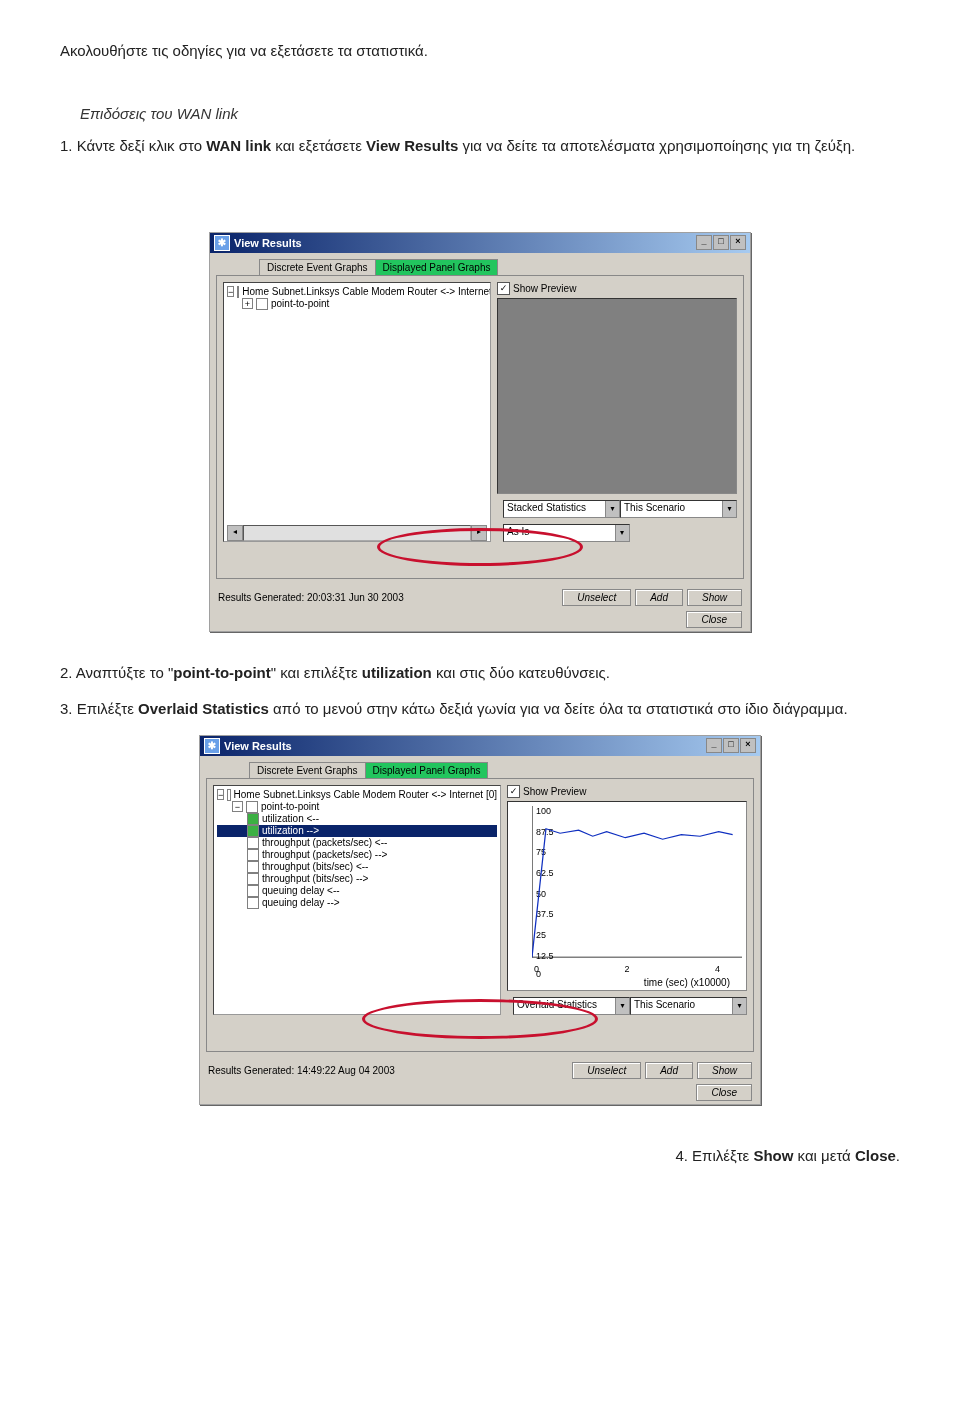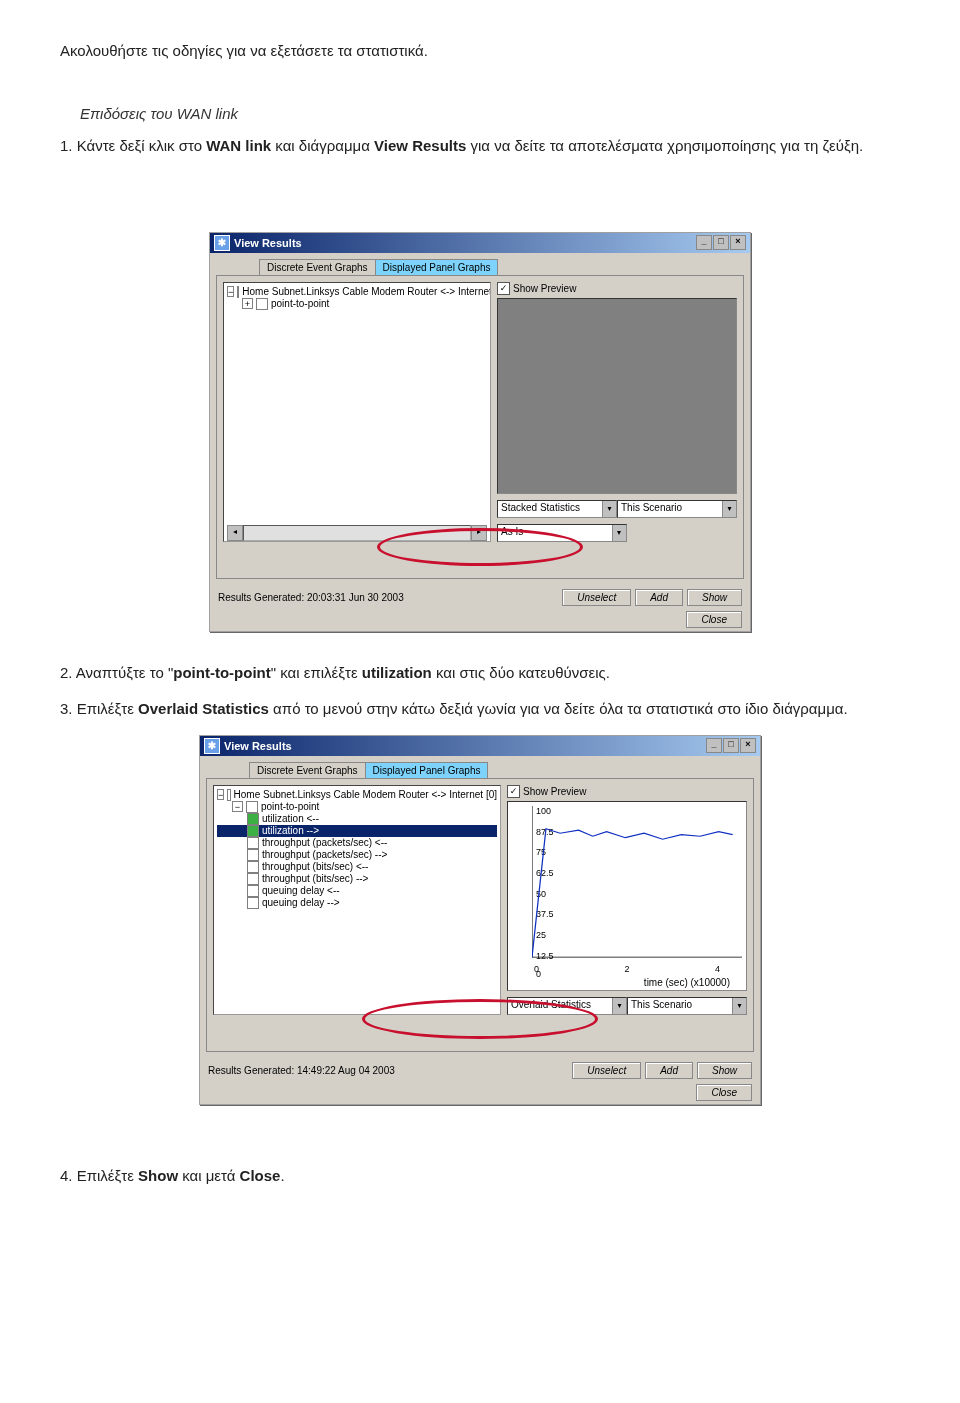--- a/index.html
+++ b/index.html
@@ -48,21 +48,21 @@
     width: 14px; height: 13px; background: #c0c0c0; border: 1px solid #888;
     font-size: 9px; line-height: 11px; text-align: center; color: #000;
   }
   .tabs {
     display: flex; padding: 6px 6px 0 21px; margin-left: 28px;
   }
   .tab {
     border: 1px solid #888; border-bottom: none; padding: 2px 7px;
     background: #d4d0c8; font-size: 10px; margin-right: -1px;
   }
-  .tab.inactive { background: #7dd3fc; }
+  .tab.inactive { background: #22c55e; }
   .panel {
     margin: 0 6px 6px 6px;
     border: 1px solid #888;
     padding: 6px;
     background: #d4d0c8;
   }
   .split {
     display: flex;
     gap: 6px;
     height: 260px;
@@ -96,21 +96,21 @@
   .checkbox {
     width: 11px; height: 11px; border: 1px solid #555; background: #fff;
     display: inline-flex; align-items: center; justify-content: center;
     font-size: 9px; color: #000;
   }
   .preview-box {
     flex: 1; background: #808080; border: 1px inset #888;
   }
   .preview-box.chart { background: #fff; position: relative; }
   .dropdowns {
-    display: flex; margin-top: 6px; align-items: center;
+    display: flex; margin-top: 6px; align-items: center; margin-left: 6px;
   }
   .dropdown {
     flex: 1; background: #fff; border: 1px inset #888; padding: 1px 14px 1px 3px;
     font-size: 10px; position: relative; height: 14px;
   }
   .dd-arrow {
     position: absolute; right: 0; top: 0; bottom: 0; width: 13px;
     background: #c0c0c0; border-left: 1px solid #888;
     display: flex; align-items: center; justify-content: center;
     font-size: 8px;
@@ -166,21 +166,21 @@
   }
 </style>
 </head>
 <body>
 
 <p class="para">Ακολουθήστε τις οδηγίες για να εξετάσετε τα στατιστικά.</p>
 
 <p class="para italic indent">Επιδόσεις του WAN link</p>
 
 <p class="para">
-  <span>1. Κάντε δεξί κλικ στο </span><span class="bold">WAN link</span><span> και διάγραμμα </span><span class="bold">View Results</span><span> για να δείτε τα αποτελέσματα χρησιμοποίησης για τη ζεύξη.</span>
+  <span>1. Κάντε δεξί κλικ στο </span><span class="bold">WAN link</span><span> και εξετάσετε </span><span class="bold">View Results</span><span> για να δείτε τα αποτελέσματα χρησιμοποίησης για τη ζεύξη.</span>
 </p>
 
 <div class="gap"></div>
 
 <div class="dialog">
   <div class="titlebar">
     <span class="titlebar-icon">✱</span>
     <span class="titlebar-title">View Results</span>
     <span class="titlebar-btns">
       <span class="titlebar-btn">_</span>
@@ -386,15 +386,15 @@
       <span class="winbtn">Unselect</span>
       <span class="winbtn">Add</span>
       <span class="winbtn">Show</span>
     </span>
   </div>
   <div class="btn-row">
     <span class="winbtn">Close</span>
   </div>
 </div>
 
-<p class="para" style="margin-top:60px;">
+<p class="para" style="margin-top:40px;text-align:right;">
   <span>4. Επιλέξτε </span><span class="bold">Show</span><span> και μετά </span><span class="bold">Close</span><span>.</span>
 </p>
 
 </body></html>

